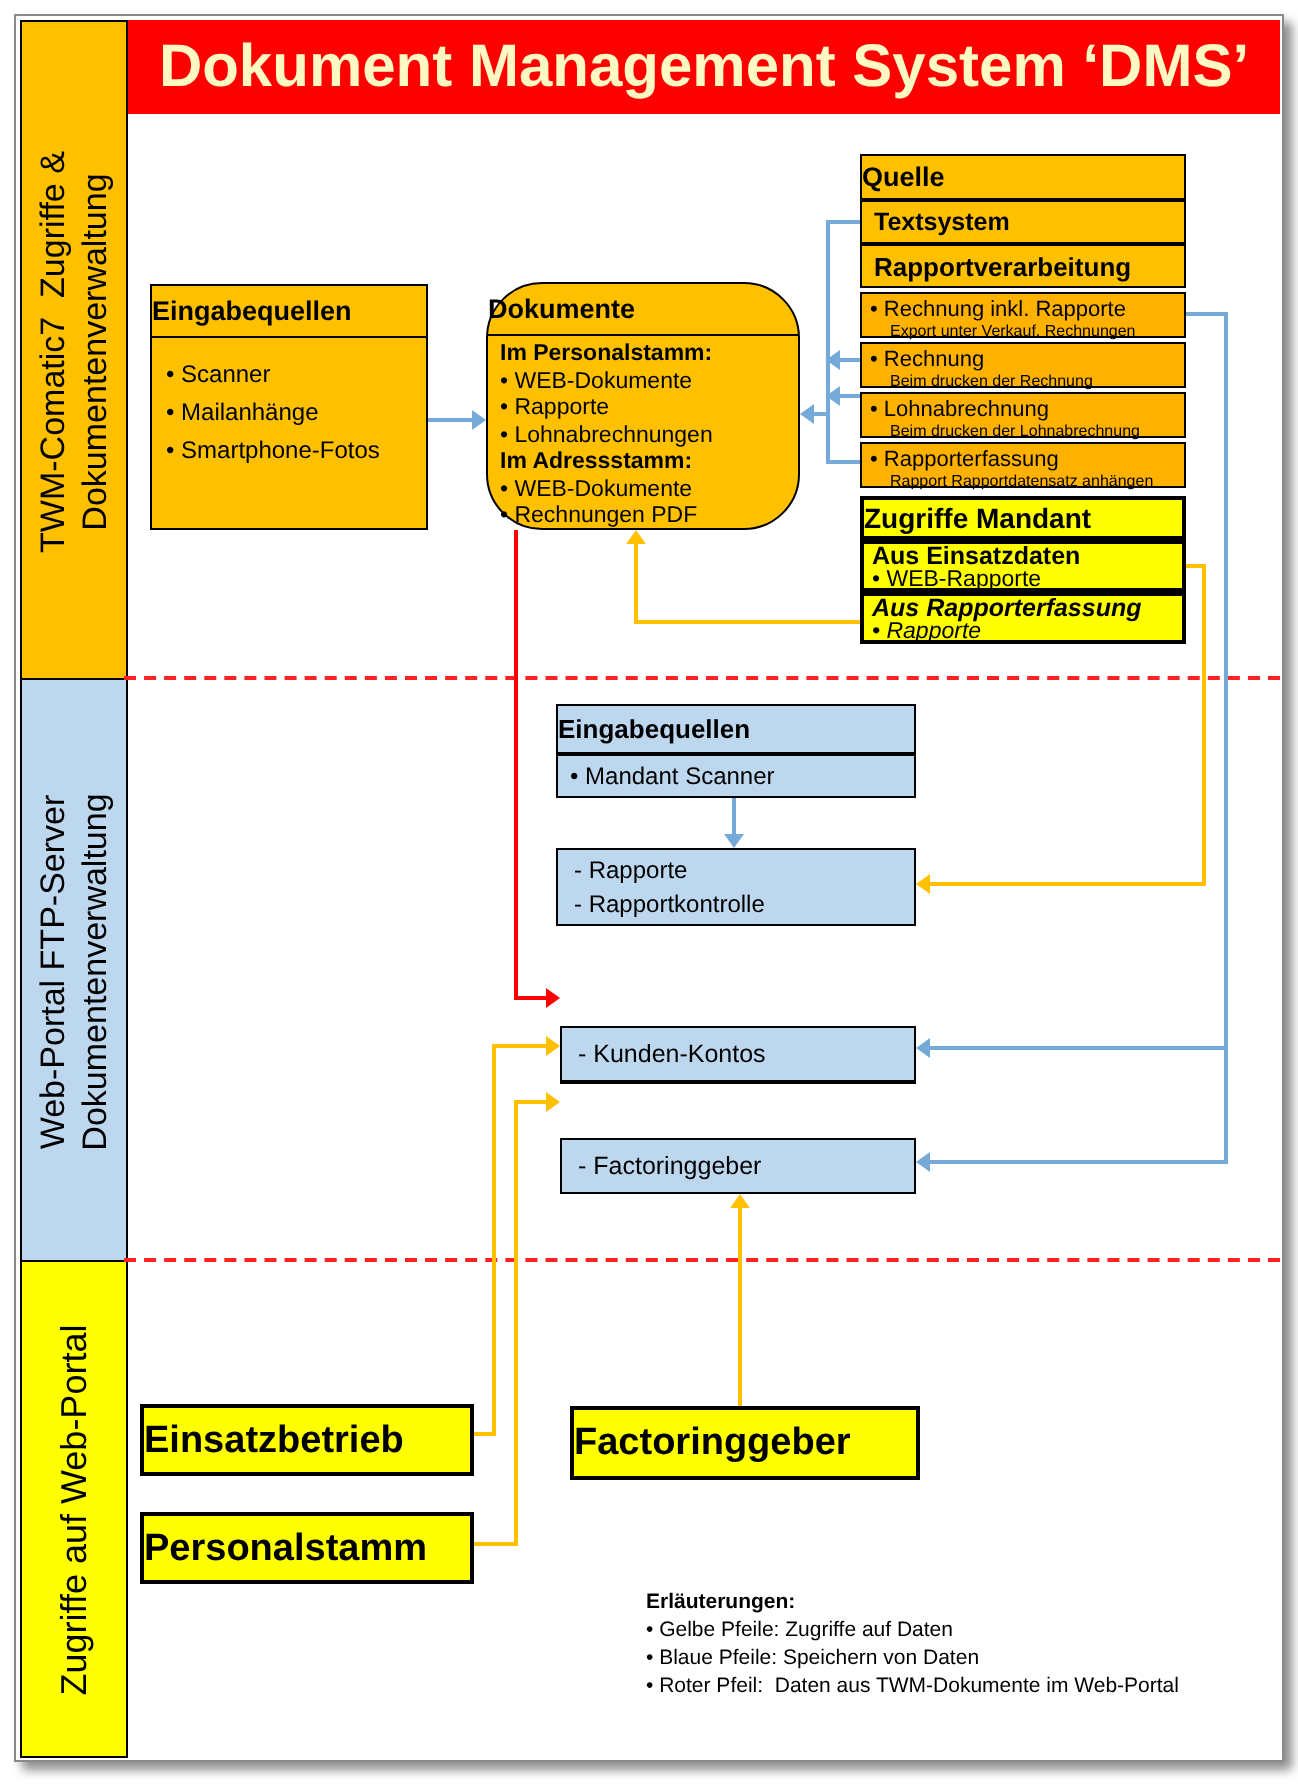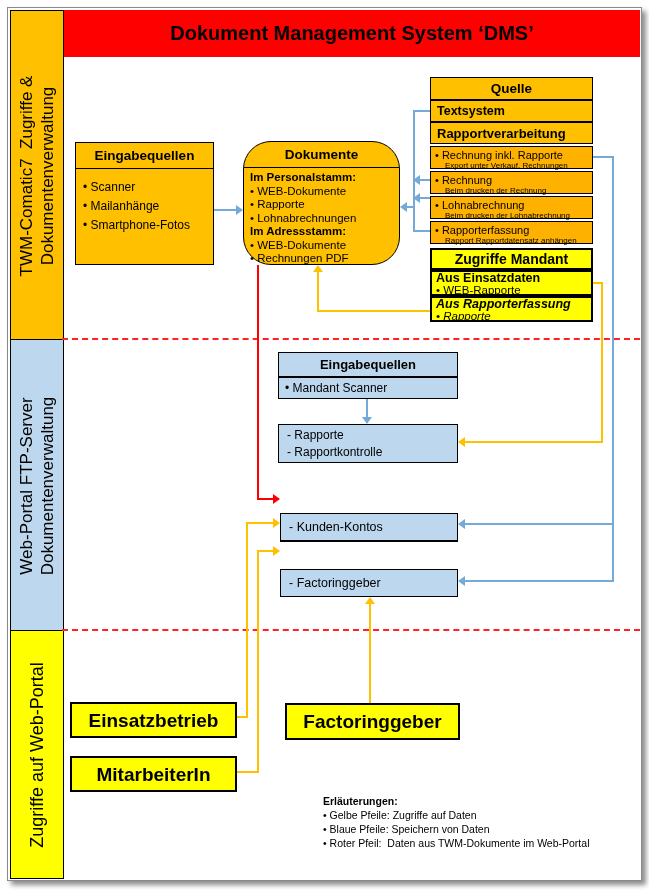--- a/index.html
+++ b/index.html
@@ -1,25 +1,25 @@
 <!DOCTYPE html>
 <html><head>
 <meta charset="utf-8">
 <style>
   html,body{margin:0;padding:0;background:#fff;font-family:"Liberation Sans",sans-serif;}
   #page{position:relative;width:649px;height:895px;background:#fff;overflow:hidden;}
   #frame{position:absolute;left:7px;top:7px;width:633px;height:872px;border:1px solid #8a8a8a;box-shadow:4px 4px 5px rgba(0,0,0,0.45);background:#fff;}
   .abs{position:absolute;}
-  .titlebar{background:#ff0000;color:#000000;font-weight:bold;font-size:20px;display:flex;align-items:center;justify-content:center;letter-spacing:0px;}
+  .titlebar{background:#ff0000;color:#fef9c3;font-weight:bold;font-size:30px;display:flex;align-items:center;justify-content:center;letter-spacing:0px;}
   .side{border:1px solid #000;}
   .side-label{position:absolute;left:50%;top:50%;transform:translate(-50%,-50%) rotate(-90deg);display:flex;flex-direction:column;align-items:center;justify-content:center;white-space:pre;color:#000;font-size:17px;line-height:21px;font-weight:500;text-align:center;}
   .obox{background:#FFC000;border:1.5px solid #000;box-sizing:border-box;}
   .bbox{background:#BDD7EE;border:1.5px solid #000;box-sizing:border-box;}
   .ybox{background:#FFFF00;border:2px solid #000;box-sizing:border-box;}
-  .boxhdr{font-weight:bold;text-align:center;}
+  .boxhdr{font-weight:bold;text-align:left;}
   .dashline{border-top:2px dashed #ff2222;height:0;}
   .hline{position:absolute;height:2px;}
   .vline{position:absolute;width:2px;}
   .ah{position:absolute;width:0;height:0;}
   .blue{background:#74A9D8;}
   .yel{background:#FFC000;}
   .red{background:#FF0000;}
   .bullets div{white-space:pre;}
   .note{font-size:8px;line-height:9px;padding-left:14px;white-space:pre;}
   .entrylabel{font-size:11px;line-height:12px;padding-left:4px;white-space:pre;}
@@ -115,21 +115,21 @@
       <div>- Rapporte</div>
       <div>- Rapportkontrolle</div>
     </div>
   </div>
 
   <div class="abs bbox boxhdr" style="left:280px;top:518px;width:178px;height:24px;font-size:13px;line-height:22px;">Mandantenspezifisch</div>
   <div class="abs bbox" style="left:280px;top:513px;width:178px;height:28px;font-size:12.5px;line-height:26px;padding-left:8px;">- Kunden-Kontos</div>
   <div class="abs bbox" style="left:280px;top:569px;width:178px;height:28px;font-size:12.5px;line-height:26px;padding-left:8px;">- Factoringgeber</div>
 
   <div class="abs ybox boxhdr" style="left:70px;top:702px;width:167px;height:36px;font-size:19px;line-height:33px;">Einsatzbetrieb</div>
-  <div class="abs ybox boxhdr" style="left:70px;top:756px;width:167px;height:36px;font-size:19px;line-height:33px;">MitarbeiterIn</div>
+  <div class="abs ybox boxhdr" style="left:70px;top:756px;width:167px;height:36px;font-size:19px;line-height:33px;">Personalstamm</div>
   <div class="abs ybox boxhdr" style="left:285px;top:703px;width:175px;height:37px;font-size:19px;line-height:34px;">Factoringgeber</div>
 
   <div class="abs legend" style="left:323px;top:794px;width:310px;font-size:10.5px;line-height:14px;">
     <div style="font-weight:bold;">Erläuterungen:</div>
     <div>• Gelbe Pfeile: Zugriffe auf Daten</div>
     <div>• Blaue Pfeile: Speichern von Daten</div>
     <div>• Roter Pfeil:  Daten aus TWM-Dokumente im Web-Portal</div>
   </div>
 
   <div class="hline blue" style="left:214px;top:209px;width:22px;"></div>

